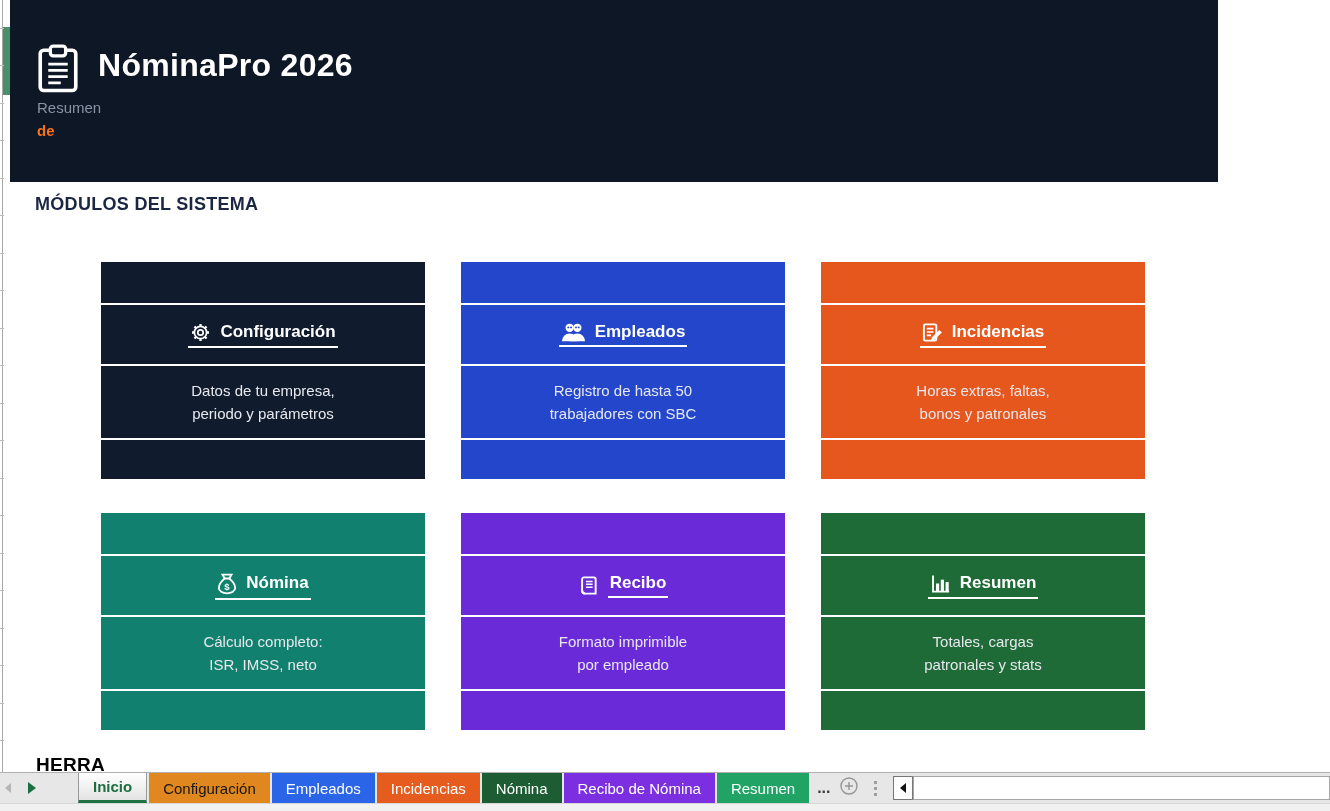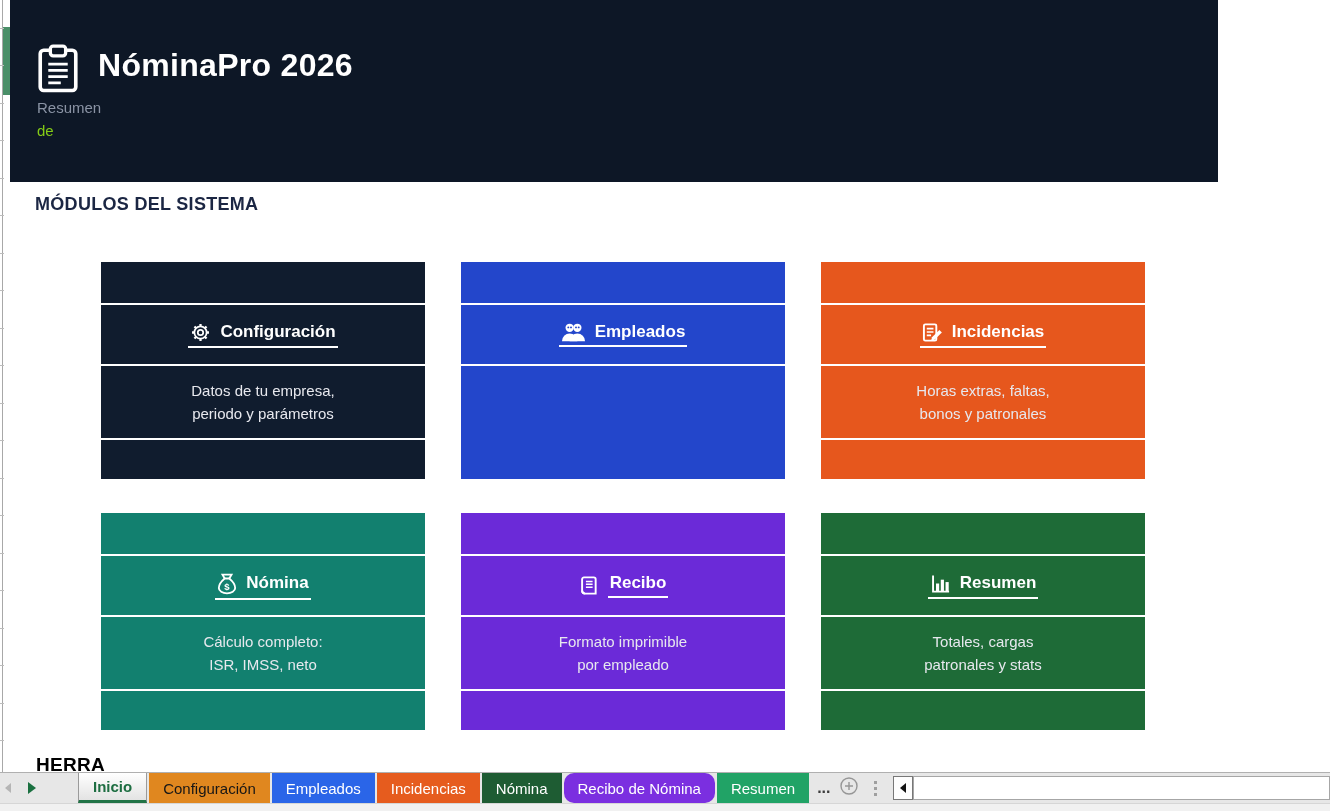--- a/index.html
+++ b/index.html
@@ -83,21 +83,21 @@
   <div class="header" style="background-color: rgb(13, 23, 38);">
     <span class="clip-icon">
       <svg width="42" height="50" viewBox="0 0 30 36" fill="none" stroke="#ffffff">
         <rect x="2.2" y="4.5" width="25.6" height="29" rx="2.5" stroke-width="2.6"></rect>
         <rect x="9.5" y="1.5" width="11" height="7" rx="2" stroke-width="2.4" fill="#0d1726"></rect>
         <path d="M8 14.5h14 M8 19h14 M8 23.5h14 M8 28h9" stroke-width="2"></path>
       </svg>
     </span>
     <div class="title">NóminaPro 2026</div>
     <div class="sub1" style="color: rgb(138, 147, 164);">Resumen</div>
-    <div class="sub2" style="color: #84cc16;">de</div>
+    <div class="sub2" style="color: #f97316; font-weight: bold;">de</div>
   </div>
 
   <div class="section-title">MÓDULOS DEL SISTEMA</div>
 
   <div class="cards-row row1">
 
     <div class="card" style="background-color: rgb(16, 28, 46);">
       <div class="band b-top"></div>
       <div class="band b-title">
         <span class="title-inner">
@@ -130,20 +130,24 @@
               <path d="M9 19.5 a8 8 0 0 1 16 0 z"></path>
               <circle cx="7.6" cy="5.2" r="1" fill="#2346cb"></circle>
               <circle cx="10.4" cy="5.2" r="1" fill="#2346cb"></circle>
               <circle cx="15.6" cy="5.2" r="1" fill="#2346cb"></circle>
               <circle cx="18.4" cy="5.2" r="1" fill="#2346cb"></circle>
             </svg>
           </span>
           <span class="label">Empleados</span>
         </span>
       </div>
+      <div class="band b-desc">
+        <div>Registro de hasta 50</div>
+        <div>trabajadores con SBC</div>
+      </div>
       <div class="band b-bottom"></div>
     </div>
 
     <div class="card" style="background-color: rgb(230, 87, 29);">
       <div class="band b-top"></div>
       <div class="band b-title">
         <span class="title-inner">
           <span>
             <svg width="21" height="21" viewBox="0 0 22 22" fill="none" stroke="#fff">
               <rect x="2" y="2.5" width="13" height="17" rx="1.5" stroke-width="2"></rect>
@@ -235,21 +239,21 @@
     <div class="nav-arrows">
       <span class="tri-left"></span>
       <span class="tri-right"></span>
     </div>
     <div class="tabs">
       <div class="tab active" style="color: rgb(30, 110, 66);">Inicio</div>
       <div class="tab" style="background-color: rgb(224, 135, 31); color: rgb(22, 22, 22);">Configuración</div>
       <div class="tab" style="background-color: rgb(42, 101, 232); color: rgb(255, 255, 255);">Empleados</div>
       <div class="tab" style="background-color: rgb(230, 92, 30); color: rgb(255, 255, 255);">Incidencias</div>
       <div class="tab" style="background-color: rgb(30, 92, 51); color: rgb(255, 255, 255);">Nómina</div>
-      <div class="tab" style="background-color: rgb(123, 47, 224); color: rgb(255, 255, 255); border-radius: 10px;">Recibo de Nómina</div>
+      <div class="tab" style="background-color: rgb(123, 47, 224); color: rgb(255, 255, 255);">Recibo de Nómina</div>
       <div class="tab" style="background-color: rgb(33, 163, 102); color: rgb(255, 255, 255);">Resumen</div>
     </div>
     <div class="overflow-label">...</div>
     <div class="plus-btn">
       <span>
         <svg width="18" height="18" viewBox="0 0 18 18" fill="none" stroke="#969696">
           <circle cx="9" cy="9" r="8" stroke-width="1.4"></circle>
           <path d="M9 5v8 M5 9h8" stroke-width="1.4"></path>
         </svg>
       </span>

